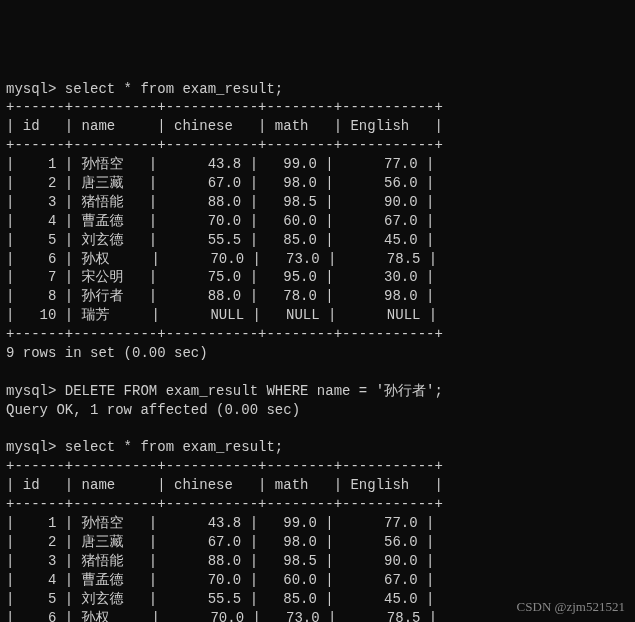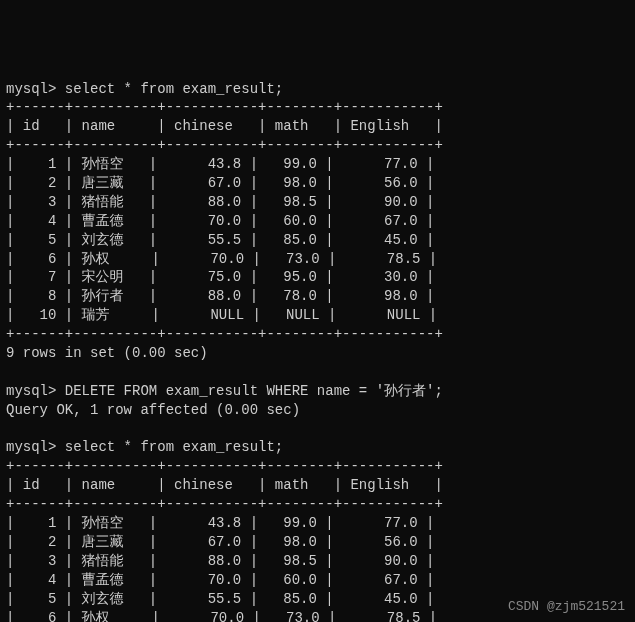--- a/index.html
+++ b/index.html
@@ -16,21 +16,21 @@
     box-sizing: border-box;
     overflow: hidden;
     position: relative;
   }
   .watermark {
     position: absolute;
     right: 10px;
     bottom: 6px;
     color: #888;
     font-size: 13px;
-    font-family: Liberation Mono, monospace;
+    font-family: Liberation Serif, serif;
     white-space: nowrap;
   }
 </style>
 </head>
 <body>
 
 
 
 <div id="output">mysql&gt; select * from exam_result;
 +------+----------+-----------+--------+-----------+

